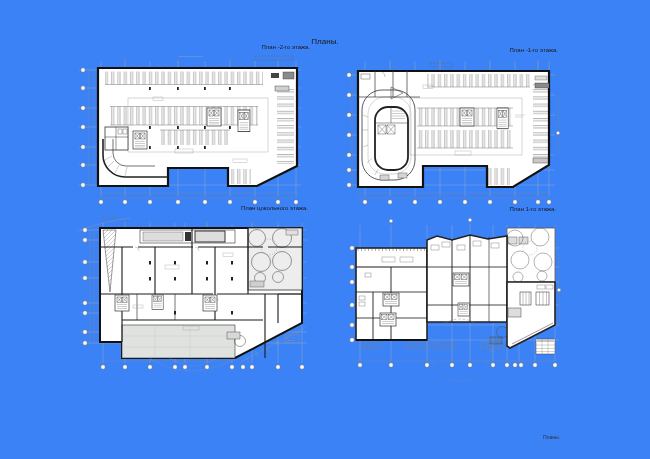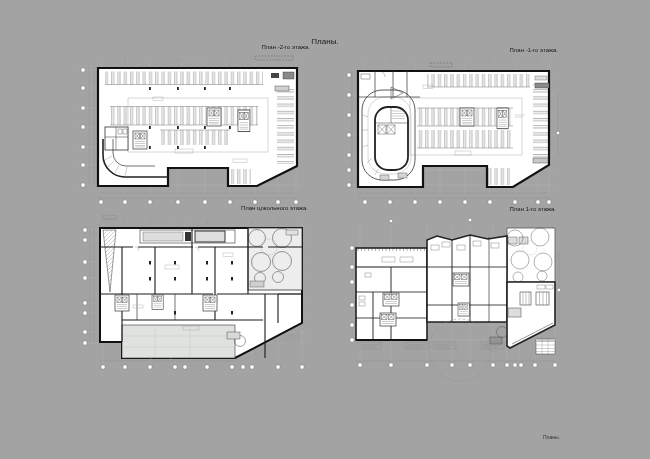--- a/index.html
+++ b/index.html
@@ -1,16 +1,16 @@
 <!DOCTYPE html>
 <html><head>
 <meta charset="utf-8">
 <style>
   html,body{margin:0;padding:0;background:#fff;}
-  #screen{position:relative;width:650px;height:459px;background:#a3a3a3;overflow:hidden;
+  #screen{position:relative;width:650px;height:459px;background:#3b82f6;overflow:hidden;
           font-family:"Liberation Sans",sans-serif;color:#1a1a1a;}
   .ttl{position:absolute;white-space:nowrap;color:#1a1a1a;}
   #main-title{top:37px;left:0;width:650px;text-align:center;font-size:8px;}
   #sub1{top:44px;left:75px;width:235px;text-align:right;font-size:6px;}
   #sub2{top:47px;left:345px;width:213px;text-align:right;font-size:6px;}
   #sub3{top:205px;left:75px;width:233px;text-align:right;font-size:6px;}
   #sub4{top:206px;left:345px;width:211px;text-align:right;font-size:6px;}
   #footer-label{top:434px;left:500px;width:60px;text-align:right;font-size:5px;color:#333;}
   .panel{position:absolute;}
   #p1{left:75px;top:55px;}

